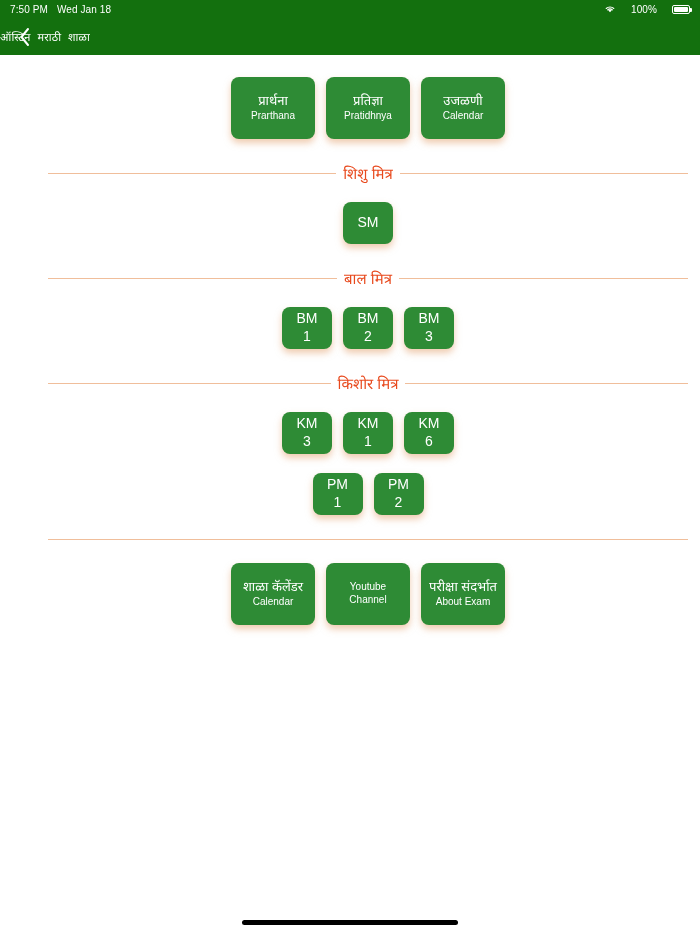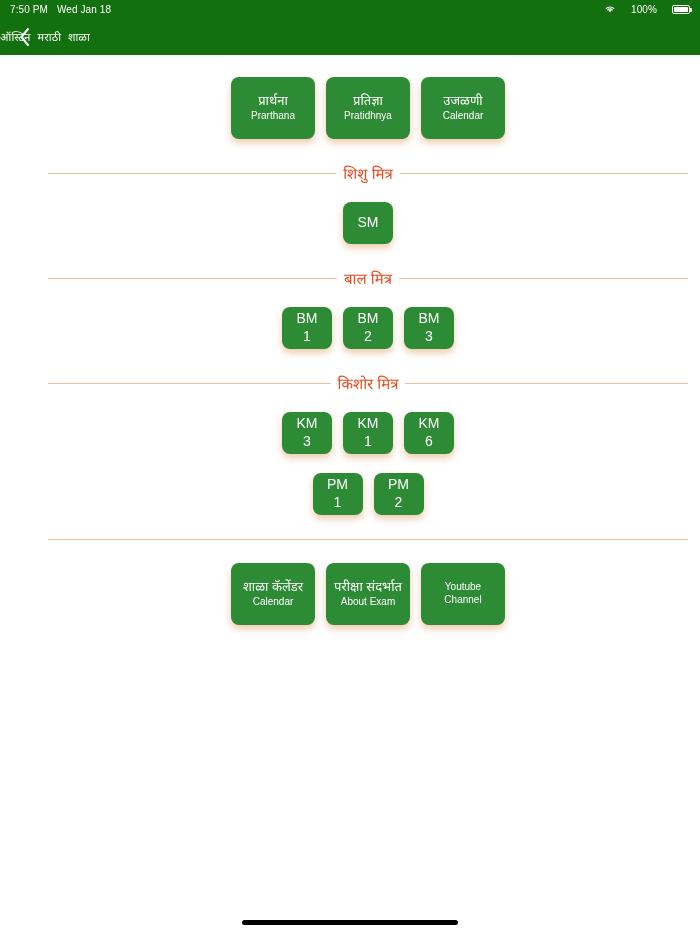--- a/index.html
+++ b/index.html
@@ -269,27 +269,27 @@
     </div>
 
     <div class="plain-rule sec-gap-above"></div>
 
     <div class="btn-row row-gap-bottom">
       <div class="tile tile-wide">
         <span class="line-mr">शाळा कॅलेंडर</span>
         <span class="line-en">Calendar</span>
       </div>
       <div class="tile tile-wide">
+        <span class="line-en">Youtube</span>
+        <span class="line-en">Channel</span>
+      </div>
+      <div class="tile tile-wide">
         <span class="line-mr">परीक्षा  संदर्भात</span>
         <span class="line-en">About Exam</span>
       </div>
-      <div class="tile tile-wide">
-        <span class="line-en">Youtube</span>
-        <span class="line-en">Channel</span>
-      </div>
     </div>
 
   </div>
 
   <div class="home-indicator-wrap">
     <div class="home-indicator"></div>
   </div>
 
 </div>
 

